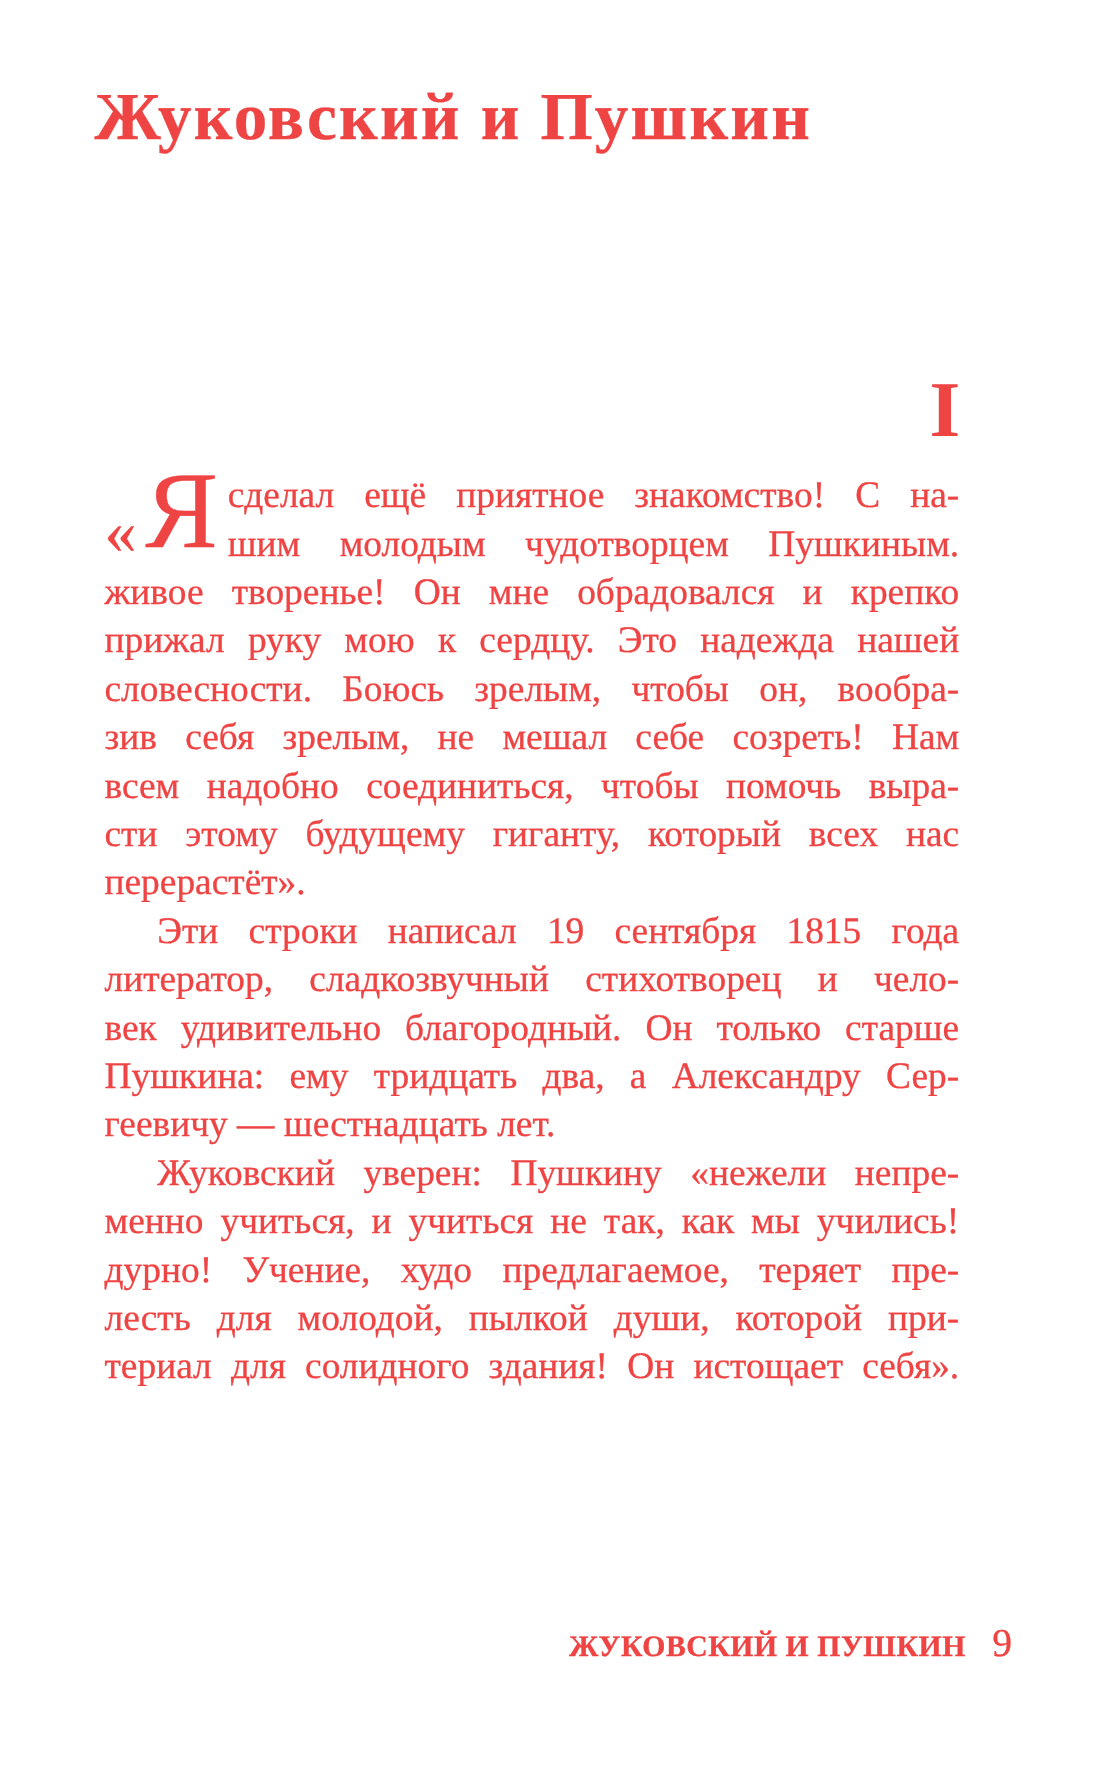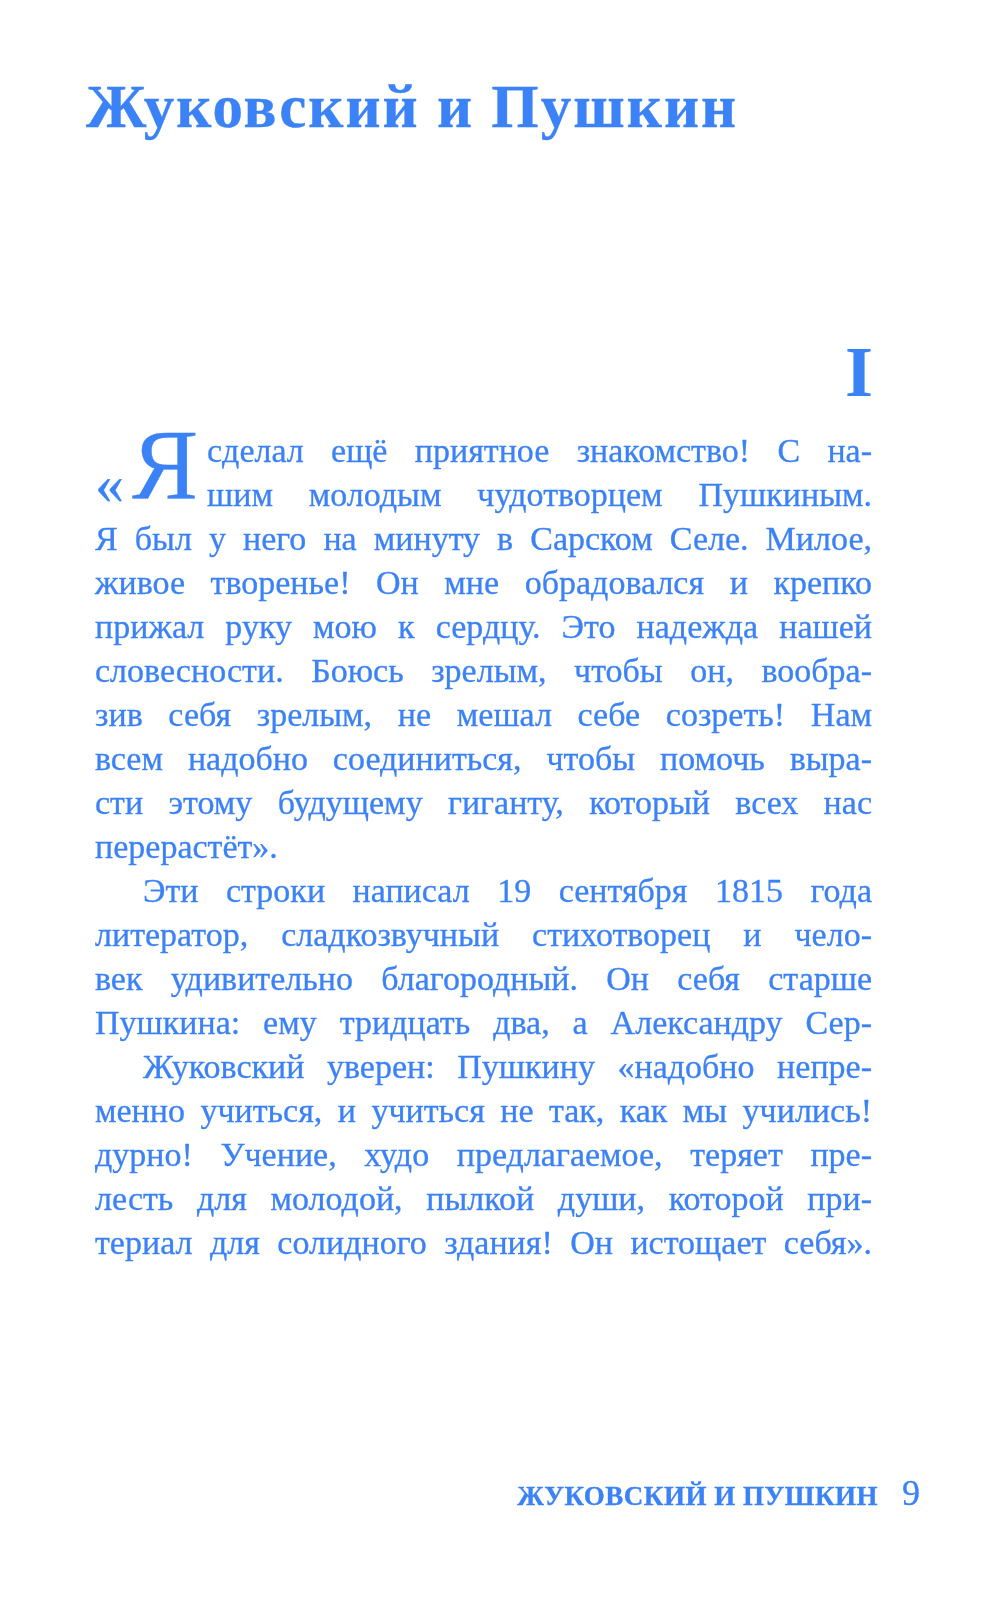--- a/index.html
+++ b/index.html
@@ -5,21 +5,21 @@
   html, body {
     margin: 0;
     padding: 0;
     background: #ffffff;
   }
   .page {
     position: relative;
     width: 1000px;
     height: 1618px;
     background: #ffffff;
-    color: #3b82f6;
+    color: #ef4444;
     font-family: "Liberation Serif", "DejaVu Serif", serif;
     overflow: hidden;
   }
   .title {
     position: absolute;
     left: 86px;
     top: 76px;
     margin: 0;
     font-size: 61px;
     font-weight: bold;
@@ -98,37 +98,37 @@
   <h1 class="title">Жуковский и Пушкин</h1>
   <div class="numeral">I</div>
   <div class="body-text" id="body-text">
       <div class="para">
         <span class="dropcap">
           <span class="dc-quote">«</span>
           <span class="dc-letter">Я</span>
         </span>
         <div class="line">сделал ещё приятное знакомство! С на-</div>
         <div class="line">шим молодым чудотворцем Пушкиным.</div>
-        <div class="line">Я был у него на минуту в Сарском Селе. Милое,</div>
         <div class="line">живое творенье! Он мне обрадовался и крепко</div>
         <div class="line">прижал руку мою к сердцу. Это надежда нашей</div>
         <div class="line">словесности. Боюсь зрелым, чтобы он, вообра-</div>
         <div class="line">зив себя зрелым, не мешал себе созреть! Нам</div>
         <div class="line">всем надобно соединиться, чтобы помочь выра-</div>
         <div class="line">сти этому будущему гиганту, который всех нас</div>
         <div class="line unjust">перерастёт».</div>
       </div>
       <div class="para">
         <div class="line indent">Эти строки написал 19 сентября 1815 года</div>
         <div class="line">литератор, сладкозвучный стихотворец и чело-</div>
-        <div class="line">век удивительно благородный. Он себя старше</div>
+        <div class="line">век удивительно благородный. Он только старше</div>
         <div class="line">Пушкина: ему тридцать два, а Александру Сер-</div>
+        <div class="line unjust">геевичу — шестнадцать лет.</div>
       </div>
       <div class="para">
-        <div class="line indent">Жуковский уверен: Пушкину «надобно непре-</div>
+        <div class="line indent">Жуковский уверен: Пушкину «нежели непре-</div>
         <div class="line">менно учиться, и учиться не так, как мы учились!</div>
         <div class="line">дурно! Учение, худо предлагаемое, теряет пре-</div>
         <div class="line">лесть для молодой, пылкой души, которой при-</div>
         <div class="line">териал для солидного здания! Он истощает себя».</div>
       </div>
     </div>
   <div class="footer">
     <span class="running-title">ЖУКОВСКИЙ И ПУШКИН</span>
     <span class="page-number">9</span>
   </div>

